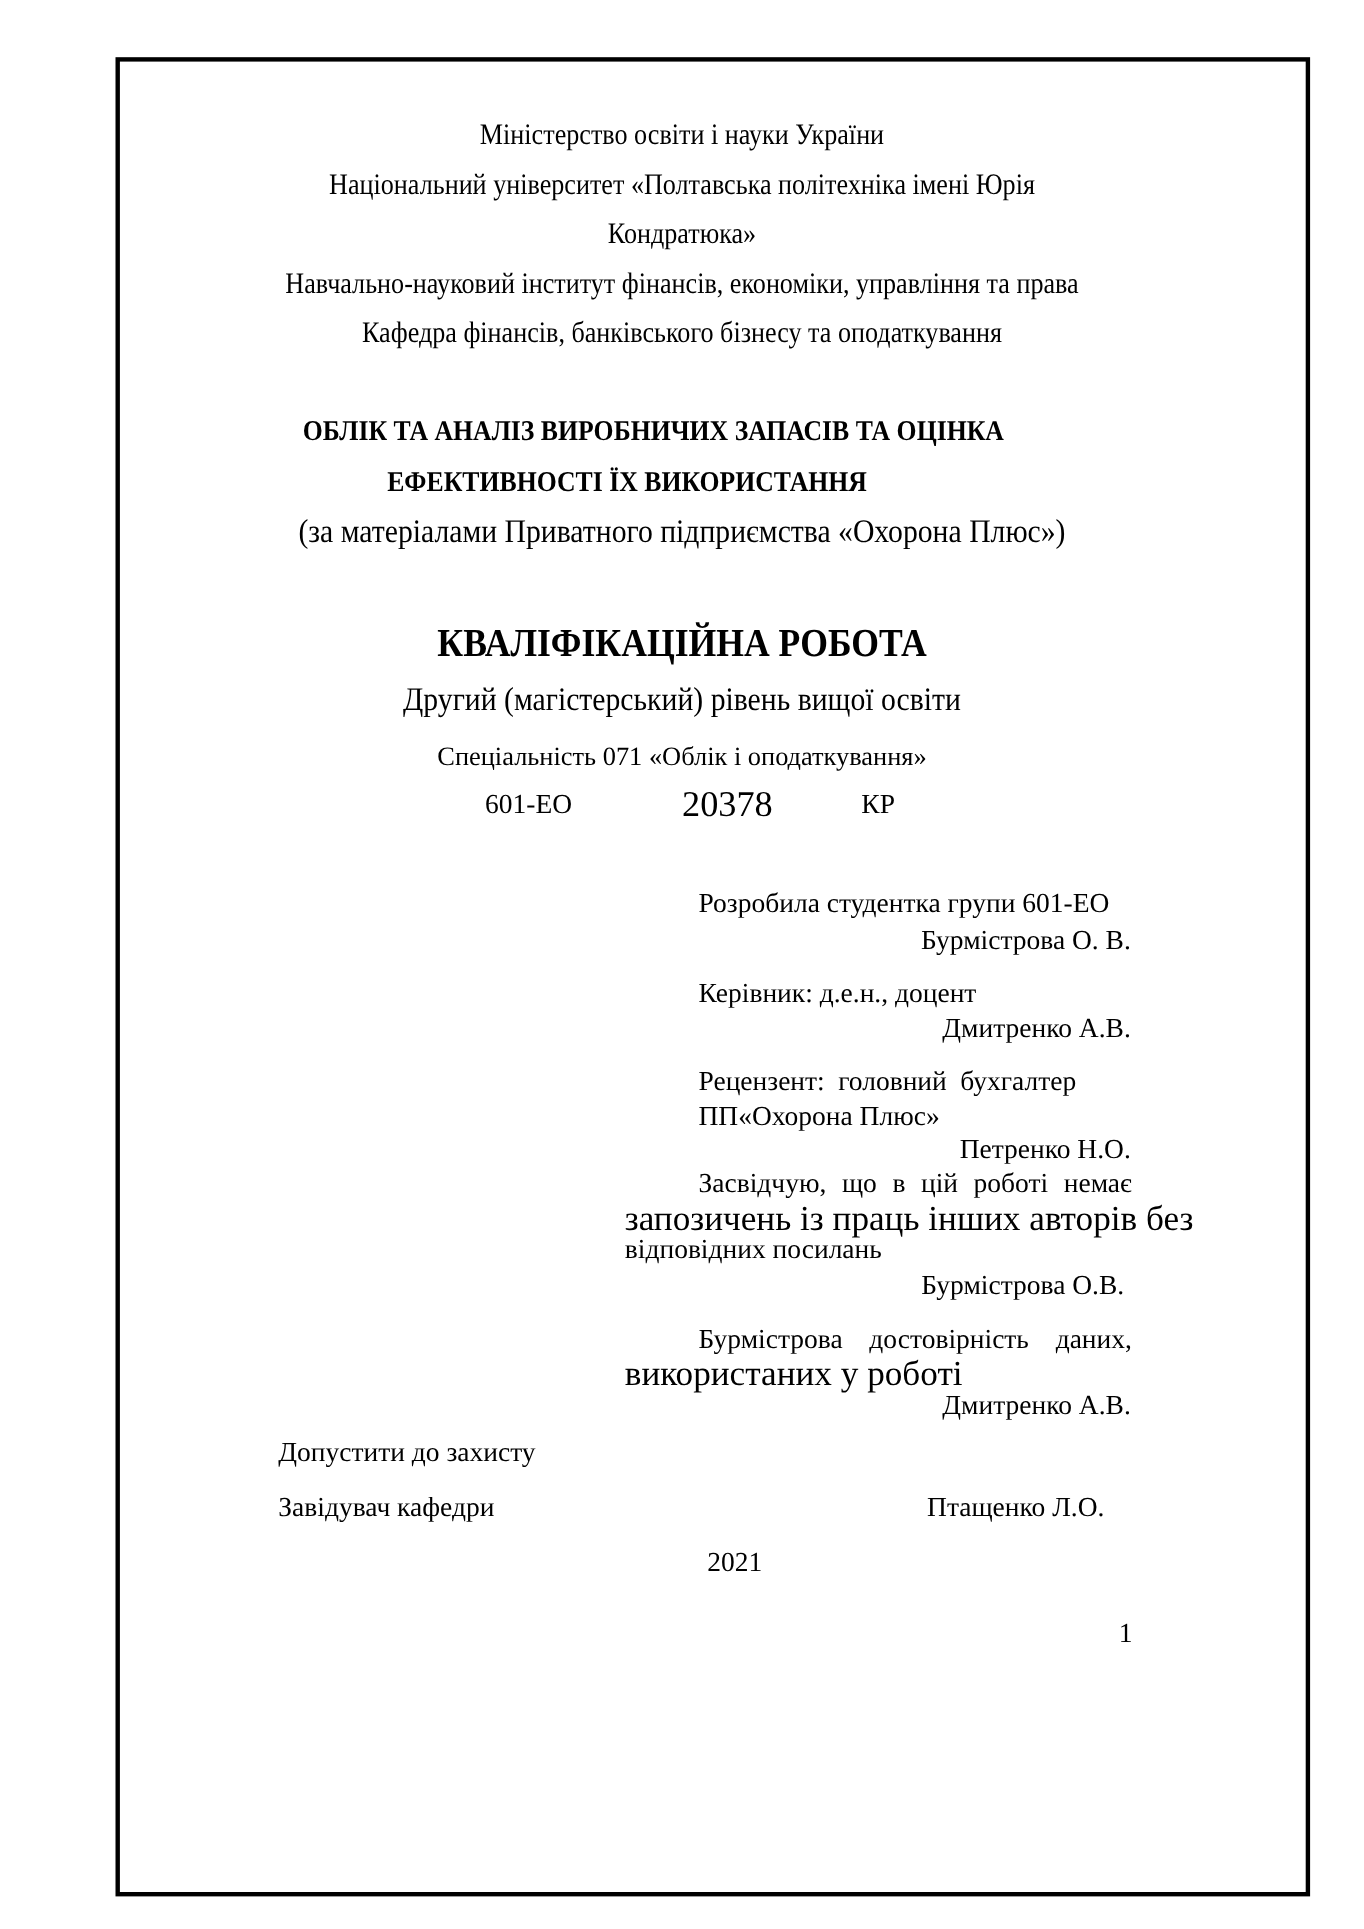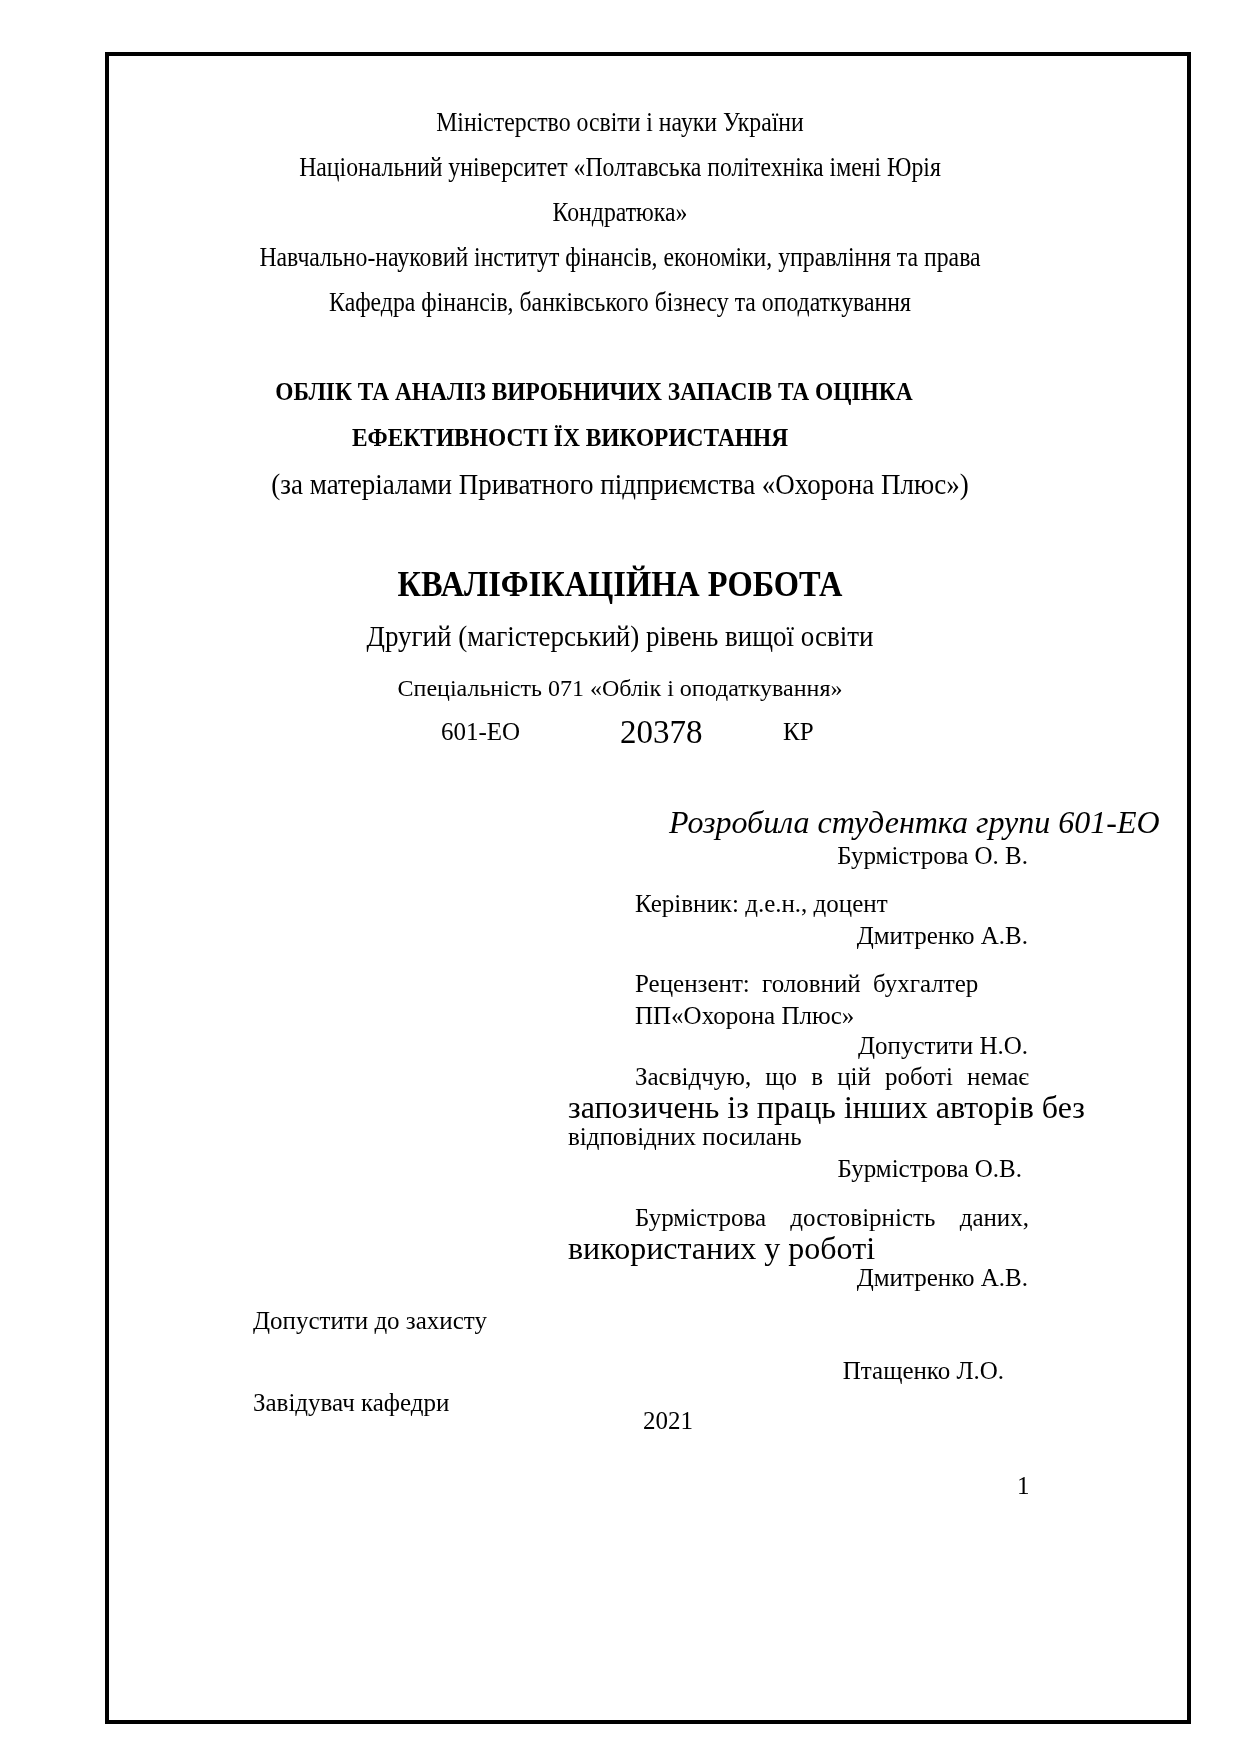--- a/index.html
+++ b/index.html
@@ -30,37 +30,37 @@
 <div class="line bold b1" style="left:352px; top:422px; transform:scaleX(0.9); transform-origin:left;">ЕФЕКТИВНОСТІ ЇХ ВИКОРИСТАННЯ</div>
 <div class="line c" style="top:468px; font-size:30px; transform:scaleX(0.9);">(за матеріалами Приватного підприємства «Охорона Плюс»)</div>
 
 <div class="line c title-main" style="top:564px; line-height:40px; transform:scaleX(0.9);">КВАЛІФІКАЦІЙНА РОБОТА</div>
 <div class="line c" style="top:620px; font-size:30px; transform:scaleX(0.9);">Другий (магістерський) рівень вищої освіти</div>
 <div class="line c" style="top:672px; font-size:24px;">Спеціальність 071 «Облік і оподаткування»</div>
 <div class="line" style="left:441px; top:716px; font-size:25px;">601-ЕО</div>
 <div class="line" style="left:620px; top:716px; font-size:33px;">20378</div>
 <div class="line" style="left:783px; top:716px; font-size:25px;">КР</div>
 
-<div class="line" style="left:669px; top:806px; font-size:32px;font-style:italic;">Розробила студентка групи 601-ЕО</div>
+<div class="line" style="left:635px; top:806px; font-size:25px;">Розробила студентка групи 601-ЕО</div>
 <div class="line" style="right:212px; top:840px; font-size:25px;">Бурмістрова О. В.</div>
 
 <div class="line" style="left:635px; top:888px; font-size:25px;">Керівник: д.е.н., доцент</div>
 <div class="line" style="right:212px; top:920px; font-size:25px;">Дмитренко А.В.</div>
 
 <div class="line" style="left:635px; top:968px; font-size:25px; word-spacing:6px;">Рецензент:  головний  бухгалтер</div>
 <div class="line" style="left:635px; top:1000px; font-size:25px;">ПП«Охорона Плюс»</div>
-<div class="line" style="right:212px; top:1030px; font-size:25px;">Допустити Н.О.</div>
+<div class="line" style="right:212px; top:1030px; font-size:25px;">Петренко Н.О.</div>
 
 <div class="line just" style="left:635px; width:394px; top:1061px; font-size:25px;">Засвідчую, що в цій роботі немає</div>
 <div class="line just" style="left:568px; width:461px; top:1091px; font-size:32px;">запозичень із праць інших авторів без</div>
 <div class="line" style="left:568px; top:1121px; font-size:25px;">відповідних посилань</div>
 <div class="line" style="right:218px; top:1153px; font-size:25px;">Бурмістрова О.В.</div>
 
 <div class="line just" style="left:635px; width:394px; top:1202px; font-size:25px;">Бурмістрова достовірність даних,</div>
 <div class="line" style="left:568px; top:1232px; font-size:32px;">використаних у роботі</div>
 <div class="line" style="right:212px; top:1262px; font-size:25px;">Дмитренко А.В.</div>
 
 <div class="line" style="left:253px; top:1305px; font-size:25px;text-align:center;">Допустити до захисту</div>
-<div class="line" style="left:253px; top:1355px; font-size:25px;margin-top:32px;">Завідувач кафедри</div>
+<div class="line" style="left:253px; top:1355px; font-size:25px;">Завідувач кафедри</div>
 <div class="line" style="right:236px; top:1355px; font-size:25px;">Птащенко Л.О.</div>
 
 <div class="line" style="left:643px; top:1405px; font-size:25px;">2021</div>
 <div class="line" style="left:1017px; top:1470px; font-size:25px;">1</div>
 
 </body></html>

